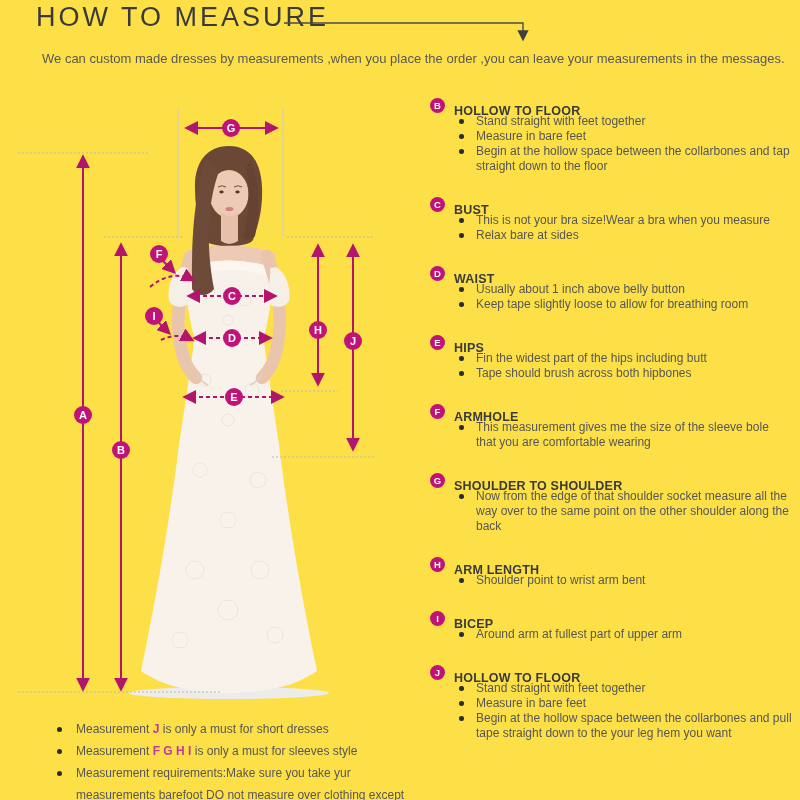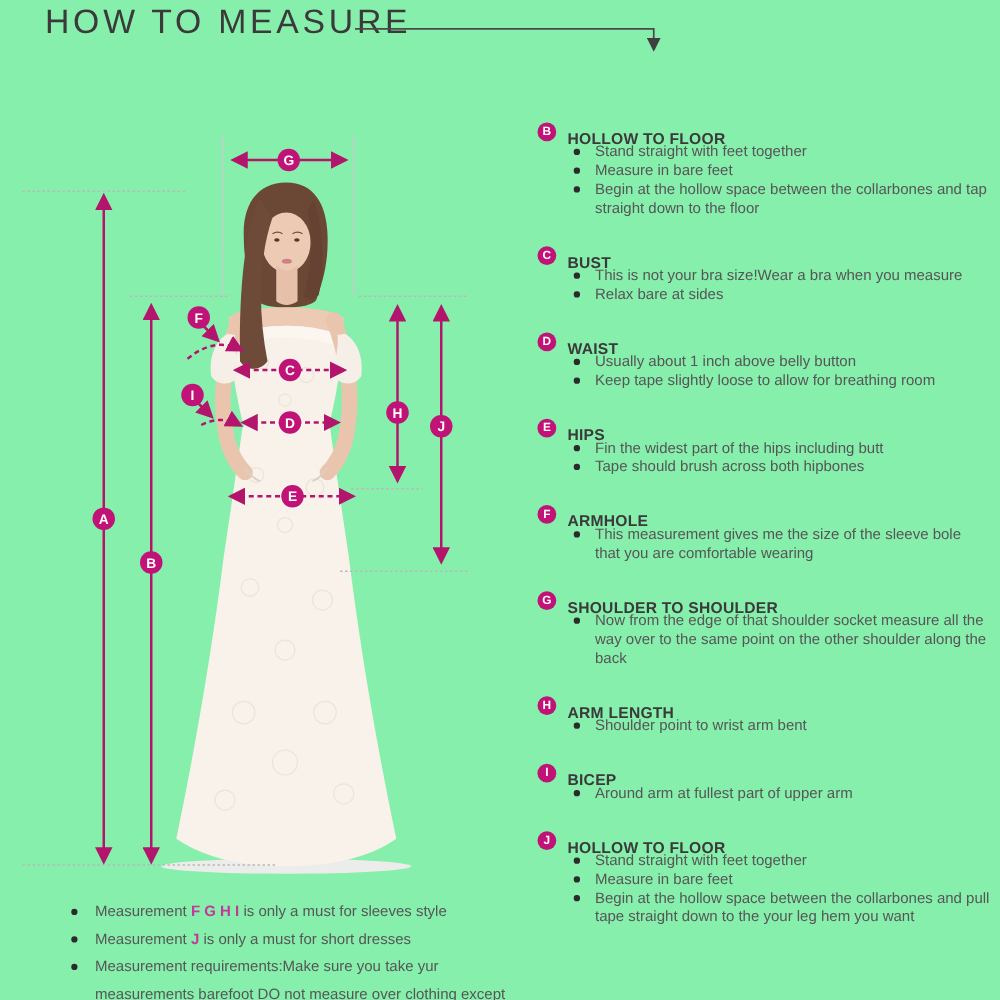--- a/index.html
+++ b/index.html
@@ -1,16 +1,16 @@
 <!DOCTYPE html>
 <html><head>
 <meta charset="utf-8">
 <style>
   html,body{margin:0;padding:0;background:#fff;}
-  #page{position:relative;width:800px;height:800px;background:#86efac;overflow:hidden;
+  #page{position:relative;width:800px;height:800px;background:#fde047;overflow:hidden;
         font-family:"Liberation Sans",sans-serif;color:#3a3a3a;}
   
   .title{position:absolute;left:36px;top:2px;font-size:27px;letter-spacing:3px;
          color:#3a3a3a;font-weight:400;white-space:nowrap;}
   .connector{position:absolute;left:282px;top:14px;}
   .intro{position:absolute;left:42px;top:48px;font-size:13px;line-height:22.5px;color:#585858;}
   
   .sections{position:absolute;left:430px;top:97px;width:362px;}
   .section{margin-bottom:22px;}
   .sec-head{display:flex;align-items:center;gap:9px;margin-bottom:1px;height:16px;}
@@ -41,20 +41,21 @@
   <svg class="connector" width="250" height="36">
     <defs>
       <marker id="mD" viewBox="0 0 10 10" refX="7" refY="5" markerWidth="8" markerHeight="8" orient="auto">
         <path d="M0,0L10,5L0,10Z" fill="#3f3f3f"></path>
       </marker>
     </defs>
     <path d="M2,9 H241 V24" fill="none" stroke="#4a4a4a" stroke-width="1.4" marker-end="url(#mD)"></path>
   </svg>
 
   <div class="intro">
+    <div>We can custom made dresses by measurements ,when you place the order ,you can leave your measurements in the messages.</div>
   </div>
 
   <svg class="diagram" width="430" height="625" viewBox="0 0 430 625">
     <defs>
       <marker id="mA" viewBox="0 0 10 10" refX="8" refY="5" markerWidth="7" markerHeight="7" orient="auto-start-reverse">
         <path d="M0,0L10,5L0,10Z" fill="#b3156d"></path>
       </marker>
     </defs>
 
     <g>
@@ -287,24 +288,24 @@
     <ul>
           <li>Stand straight with feet together</li>
           <li>Measure in bare feet</li>
           <li>Begin at the hollow space between the collarbones and pull tape straight down to the your leg hem you want</li>
         </ul>
   </div>
 </div>
 
   <div class="notes">
   <div class="note">
+    <span><span>Measurement </span><span class="hl">J</span><span> is only a must for short dresses</span></span>
+  </div>
+
+  <div class="note">
     <span><span>Measurement </span><span class="hl">F G H I</span><span> is only a must for sleeves style</span></span>
-  </div>
-
-  <div class="note">
-    <span><span>Measurement </span><span class="hl">J</span><span> is only a must for short dresses</span></span>
   </div>
 
   <div class="note">
     <span><span>Measurement requirements:Make sure you take yur measurements barefoot DO not measure over clothing except undergarments</span></span>
   </div>
 </div>
 </div>
 
 </body></html>

